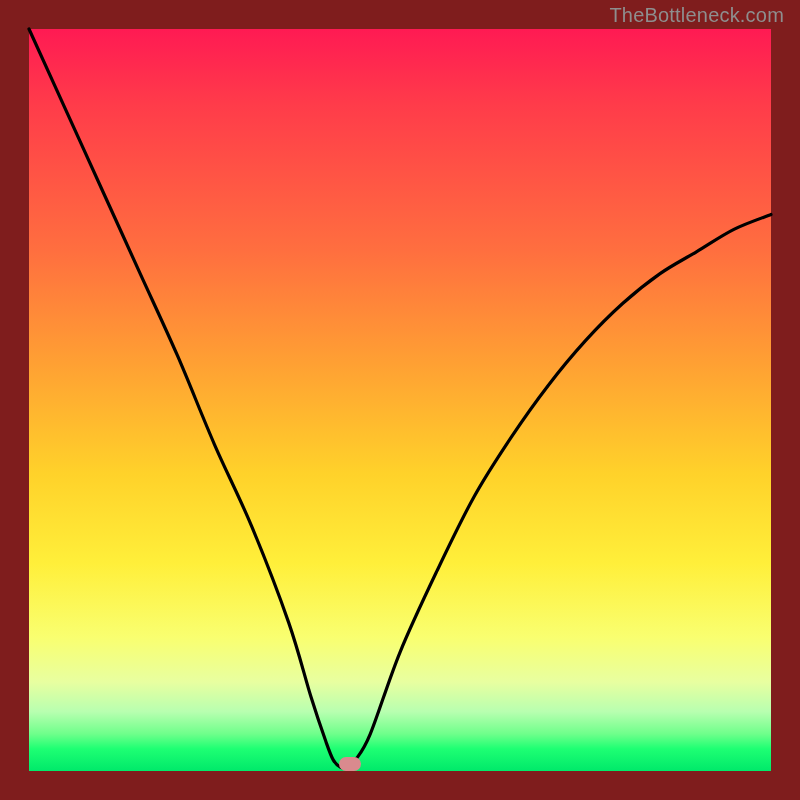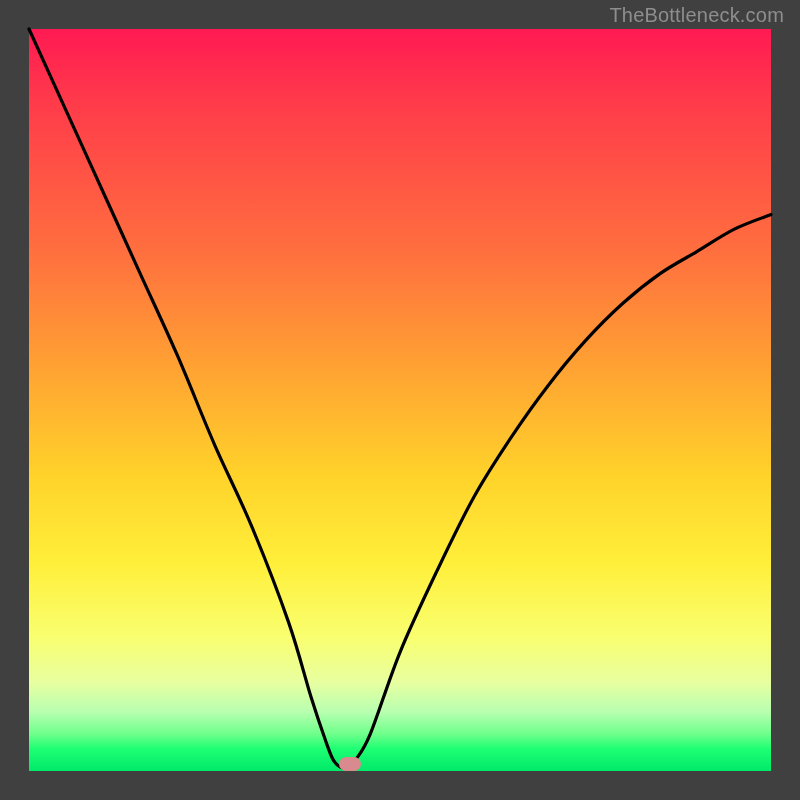--- a/index.html
+++ b/index.html
@@ -8,21 +8,21 @@
     width: 800px;
     height: 800px;
     background: #000;
     overflow: hidden;
     font-family: Arial, Helvetica, sans-serif;
   }
   .frame {
     position: relative;
     width: 800px;
     height: 800px;
-    background: #404040;
+    background: #7f1d1d;
   }
   .plot-area {
     position: absolute;
     left: 29px;
     top: 29px;
     width: 742px;
     height: 742px;
     
     background: linear-gradient(
       to bottom,

